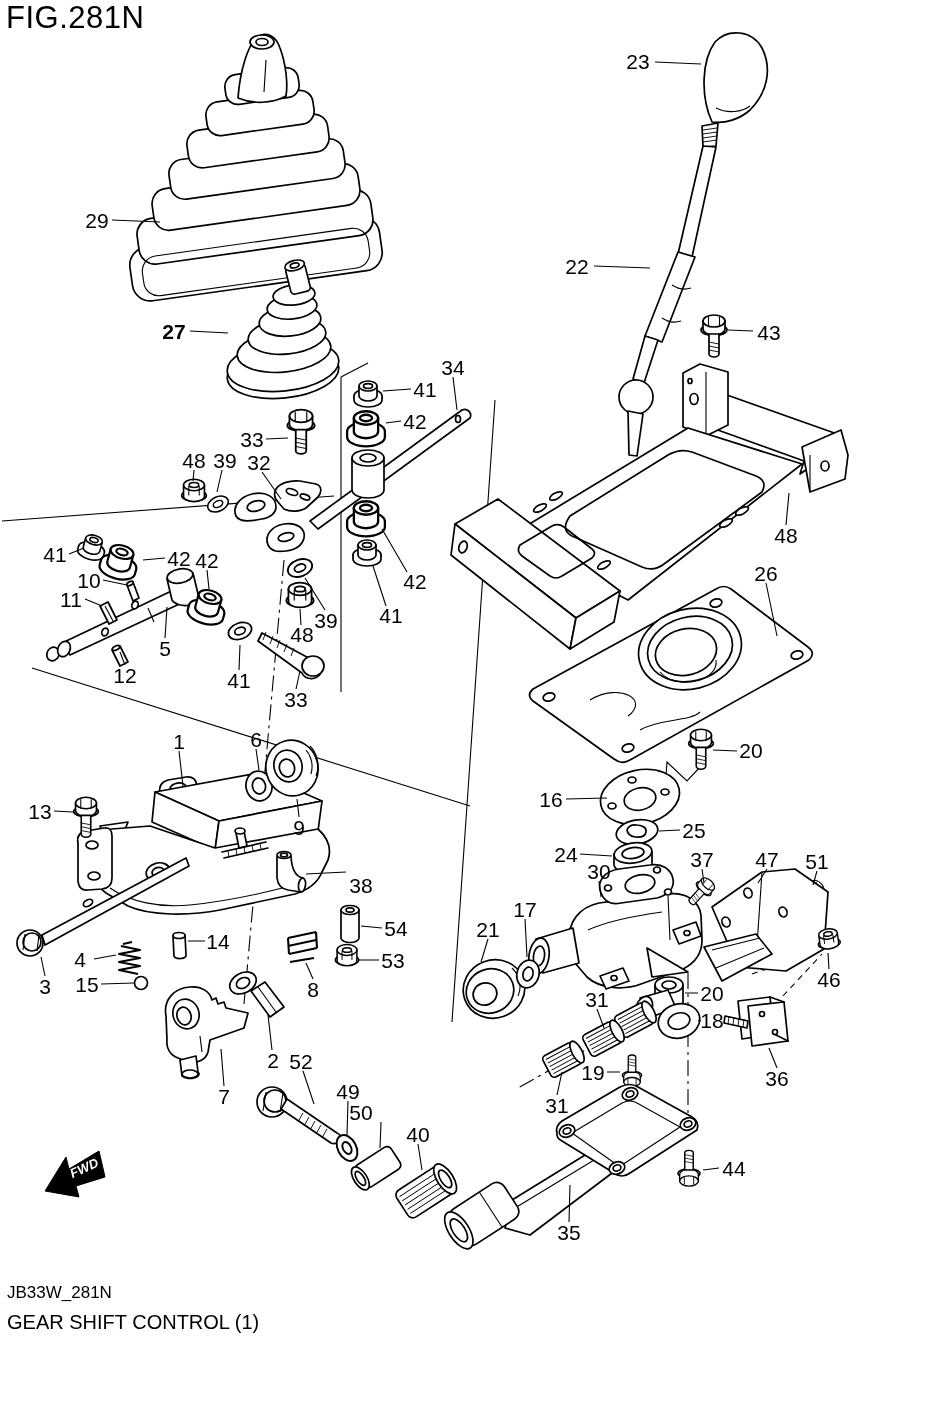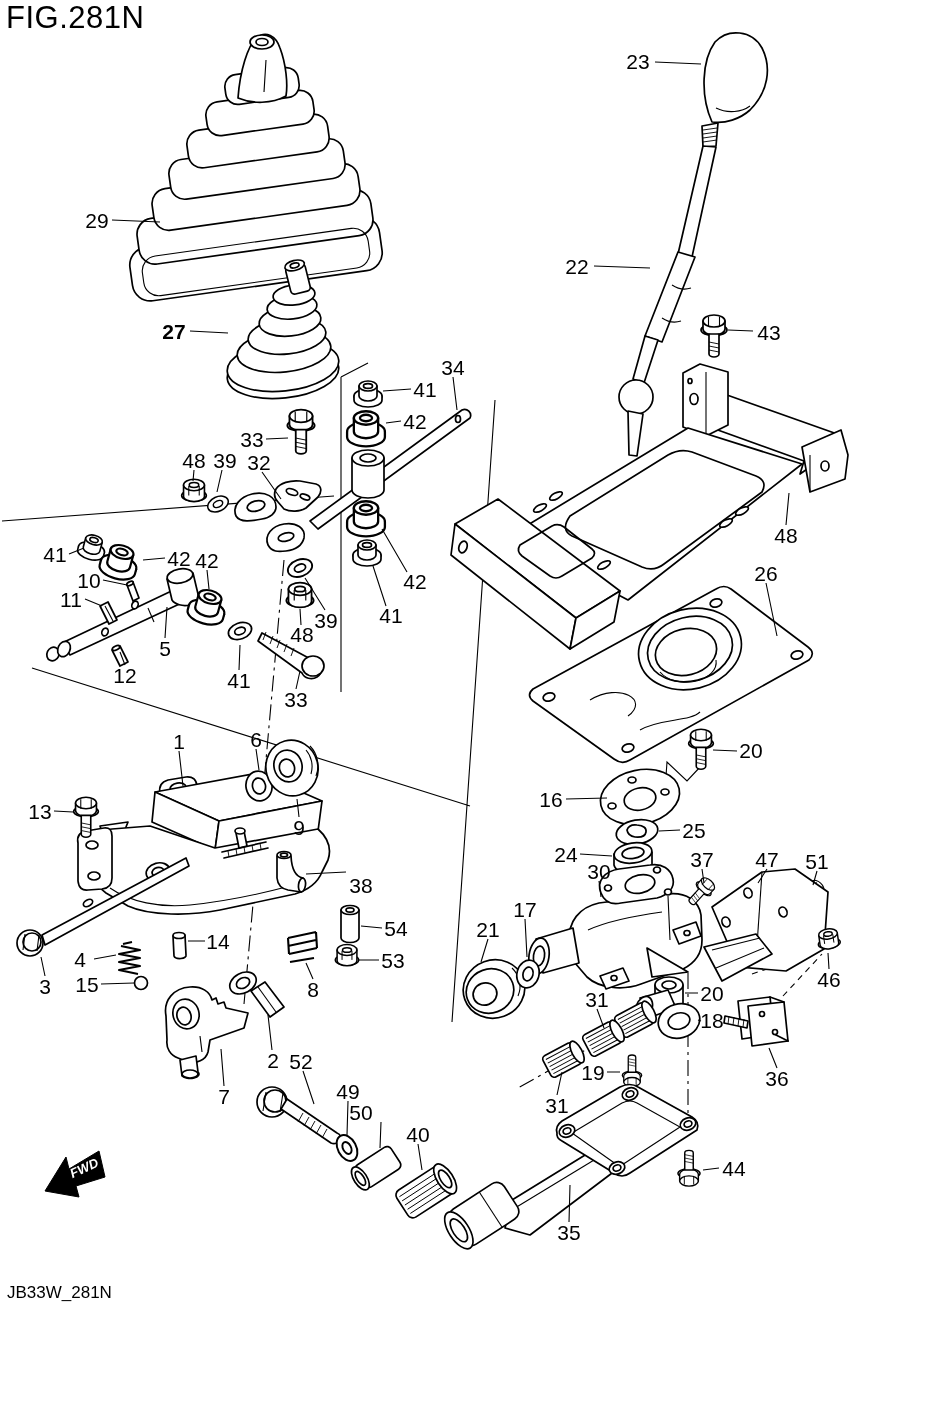--- a/index.html
+++ b/index.html
@@ -504,13 +504,14 @@
       <div class="callout" style="left: 45px; top: 986px;">3</div>
       <div class="callout" style="left: 313px; top: 989px;">8</div>
       <div class="callout" style="left: 273px; top: 1060px;">2</div>
       <div class="callout" style="left: 224px; top: 1096px;">7</div>
       <div class="callout" style="left: 301px; top: 1061px;">52</div>
       <div class="callout" style="left: 348px; top: 1091px;">49</div>
       <div class="callout" style="left: 361px; top: 1112px;">50</div>
       <div class="callout" style="left: 418px; top: 1134px;">40</div>
     </div>
   <div class="footer-code">JB33W_281N</div>
+  <div class="footer-caption">GEAR SHIFT CONTROL (1)</div>
 </div>
 
 </body></html>

